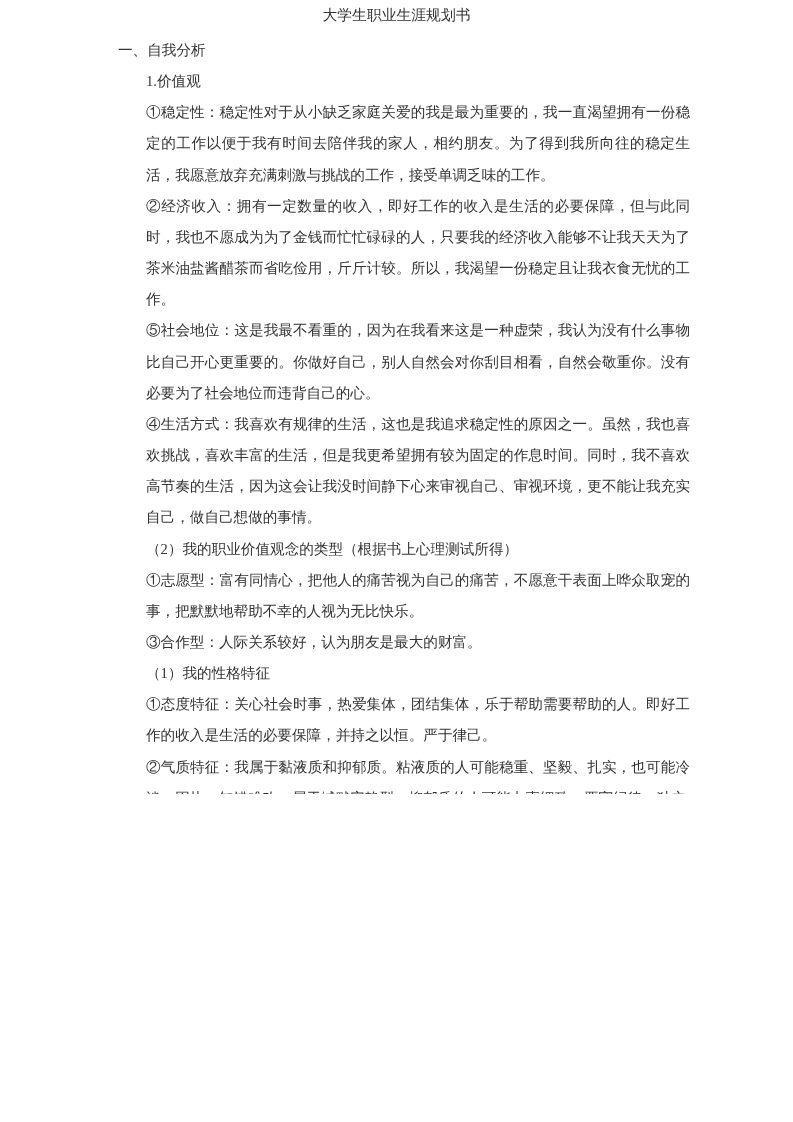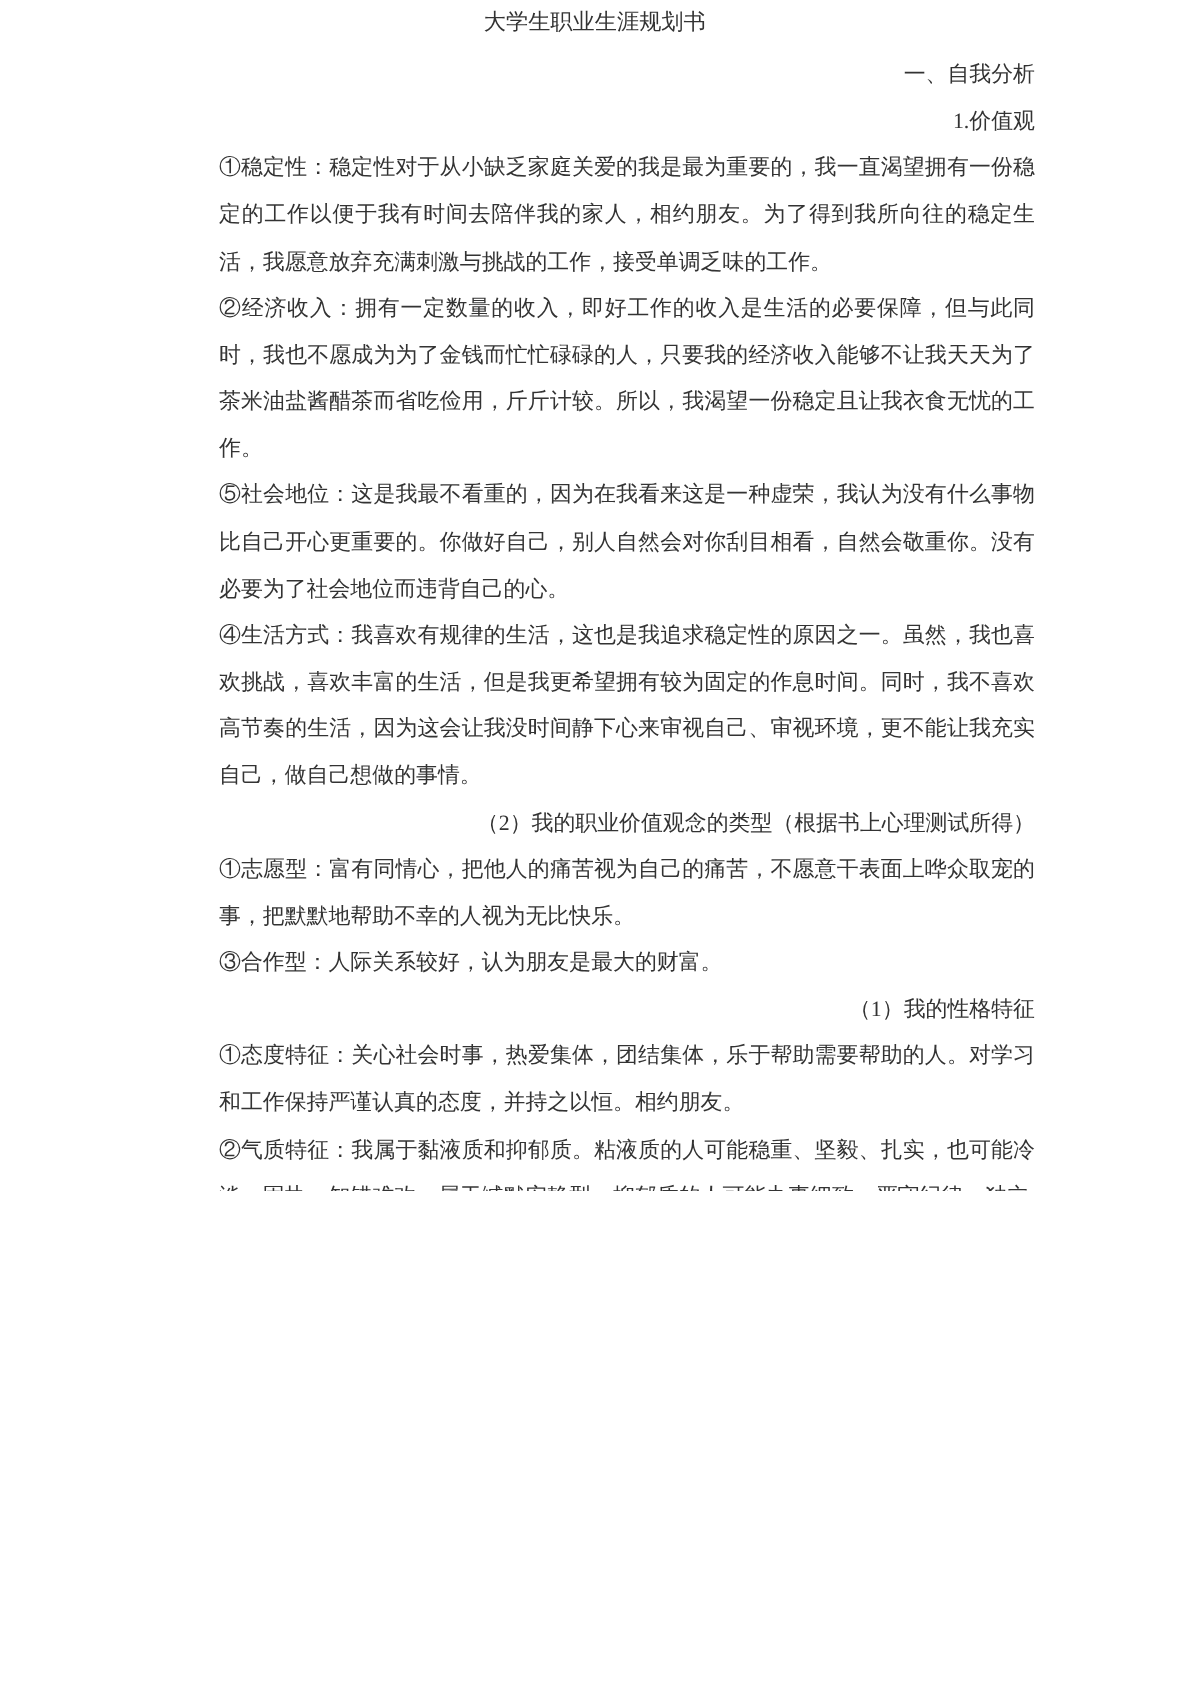--- a/index.html
+++ b/index.html
@@ -29,38 +29,38 @@
     font-size: 14.6px;
     line-height: 31.15px;
     margin: 0 103px 0 146px;
     text-align: justify;
     text-justify: inter-ideograph;
     letter-spacing: 0;
   }
   .block.h1 {
     margin-left: 118px;
     margin-top: 4px;
-    text-align: right;
+    text-align: left;
   }
   .block.h2, .block.h3 {
-    text-align: right;
+    text-align: left;
   }
 </style>
 </head>
 <body>
 
 <div class="page">
   <h1 class="doc-title">大学生职业生涯规划书</h1>
   <div>
       <p class="block h1">一、自我分析</p>
       <p class="block h2">1.价值观</p>
       <p class="block para">①稳定性：稳定性对于从小缺乏家庭关爱的我是最为重要的，我一直渴望拥有一份稳定的工作以便于我有时间去陪伴我的家人，相约朋友。为了得到我所向往的稳定生活，我愿意放弃充满刺激与挑战的工作，接受单调乏味的工作。</p>
       <p class="block para">②经济收入：拥有一定数量的收入，即好工作的收入是生活的必要保障，但与此同时，我也不愿成为为了金钱而忙忙碌碌的人，只要我的经济收入能够不让我天天为了茶米油盐酱醋茶而省吃俭用，斤斤计较。所以，我渴望一份稳定且让我衣食无忧的工作。</p>
       <p class="block para">⑤社会地位：这是我最不看重的，因为在我看来这是一种虚荣，我认为没有什么事物比自己开心更重要的。你做好自己，别人自然会对你刮目相看，自然会敬重你。没有必要为了社会地位而违背自己的心。</p>
       <p class="block para">④生活方式：我喜欢有规律的生活，这也是我追求稳定性的原因之一。虽然，我也喜欢挑战，喜欢丰富的生活，但是我更希望拥有较为固定的作息时间。同时，我不喜欢高节奏的生活，因为这会让我没时间静下心来审视自己、审视环境，更不能让我充实自己，做自己想做的事情。</p>
       <p class="block h3">（2）我的职业价值观念的类型（根据书上心理测试所得）</p>
       <p class="block para">①志愿型：富有同情心，把他人的痛苦视为自己的痛苦，不愿意干表面上哗众取宠的事，把默默地帮助不幸的人视为无比快乐。</p>
       <p class="block para">③合作型：人际关系较好，认为朋友是最大的财富。</p>
       <p class="block h3">（1）我的性格特征</p>
-      <p class="block para">①态度特征：关心社会时事，热爱集体，团结集体，乐于帮助需要帮助的人。对学习和工作保持严谨认真的态度，并持之以恒。相约朋友。</p>
+      <p class="block para">①态度特征：关心社会时事，热爱集体，团结集体，乐于帮助需要帮助的人。即好工作的收入是生活的必要保障，并持之以恒。严于律己。</p>
       <p class="block para">②气质特征：我属于黏液质和抑郁质。粘液质的人可能稳重、坚毅、扎实，也可能冷淡、固执、知错难改。属于缄默安静型。抑郁质的人可能办事细致、严守纪律、独立</p>
     </div>
 </div>
 
 </body></html>

